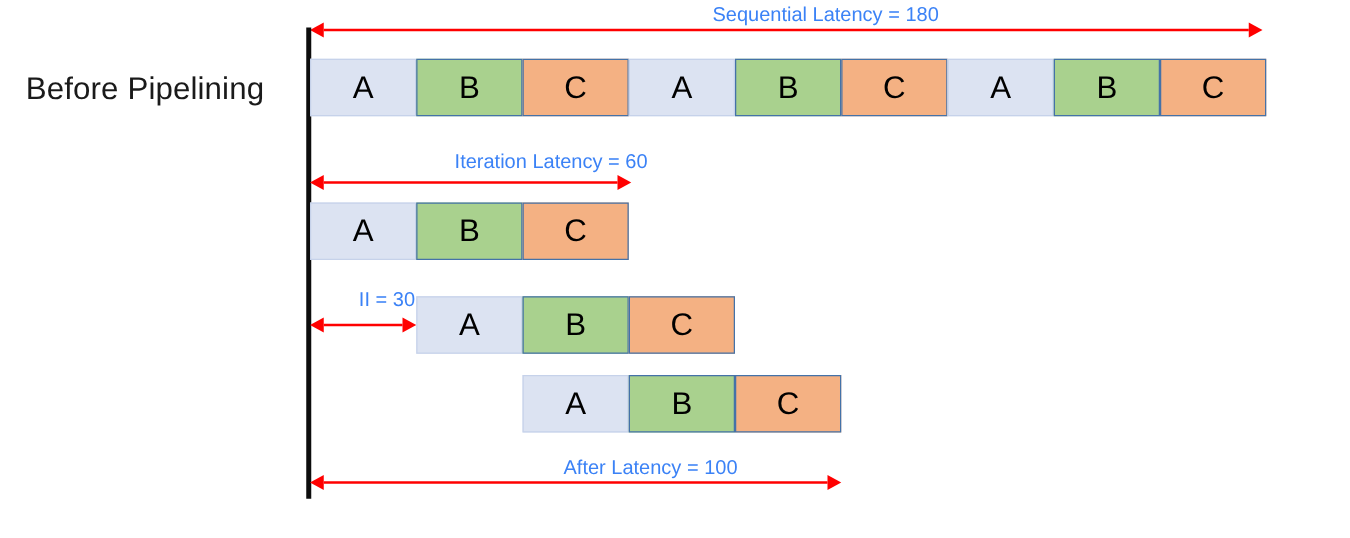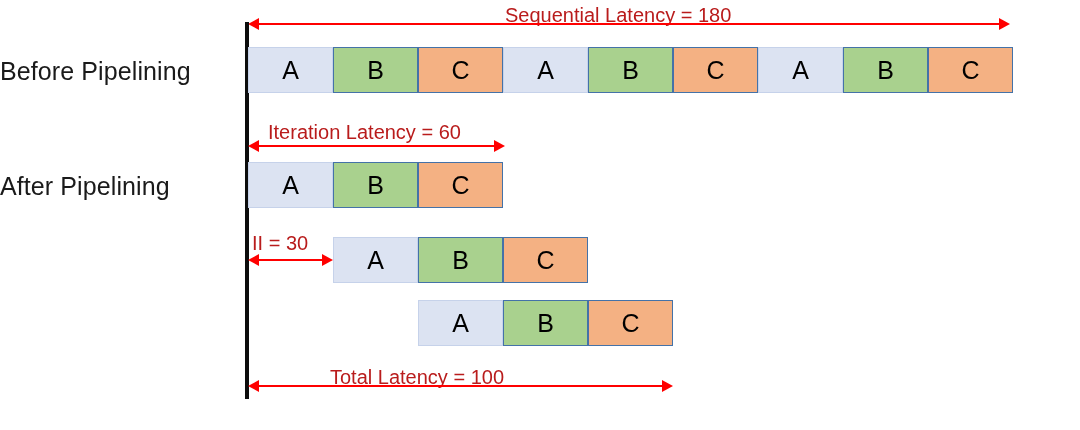--- a/index.html
+++ b/index.html
@@ -7,21 +7,21 @@
     width:1080px;height:430px;
     background:#ffffff;
     font-family:"Liberation Sans","DejaVu Sans",sans-serif;
     overflow:hidden;
   }
   #stage{position:relative;width:1080px;height:430px;}
 
   
   .row-label{
     position:absolute;
-    text-align:left;
+    text-align:center;
     font-size:25px;
     color:#1a1a1a;
     white-space:nowrap;
     letter-spacing:0.1px;
   }
 
   
   .axis{
     position:absolute;
     background:#0d0d0d;
@@ -51,24 +51,24 @@
     width:0;height:0;
     border-top:6px solid transparent;
     border-bottom:6px solid transparent;
     top:-5px;
   }
   .head.left{border-right:11px solid #ff0000;left:-11px;}
   .head.right{border-left:11px solid #ff0000;right:-11px;}
 
   .ann{
     position:absolute;
-    font-size:20px;
-    color:#b91c1c;
+    font-size:16px;
+    color:#3b82f6;
     white-space:nowrap;
-    text-align:left;
+    text-align:right;
   }
 </style>
 </head>
 <body>
 
 <div id="stage">
 
   <div class="ann" style="left:505px;top:4px;width:246px;">Sequential Latency = 180</div>
 
   <div class="arrow" style="left:259px;top:23px;width:740px;">
@@ -92,21 +92,20 @@
     <div class="blk c" style="width:85px;">C</div>
   </div>
 
   <div class="ann" style="left:268px;top:121px;width:250px;">Iteration Latency = 60</div>
 
   <div class="arrow" style="left:259px;top:145px;width:235px;">
     <span class="head left"></span>
     <span class="head right"></span>
   </div>
 
-  <div class="row-label" style="left:0px;top:172px;width:232px;">After Pipelining</div>
 
   <div class="blockrow" style="left:248px;top:162px;width:255px;height:46px;">
     <div class="blk a" style="width:85px;">A</div>
     <div class="blk b" style="width:85px;">B</div>
     <div class="blk c" style="width:85px;">C</div>
   </div>
 
   <div class="ann" style="left:252px;top:232px;width:80px;">II = 30</div>
 
   <div class="arrow" style="left:259px;top:259px;width:63px;">
@@ -119,20 +118,20 @@
     <div class="blk b" style="width:85px;">B</div>
     <div class="blk c" style="width:85px;">C</div>
   </div>
 
   <div class="blockrow" style="left:418px;top:300px;width:255px;height:46px;">
     <div class="blk a" style="width:85px;">A</div>
     <div class="blk b" style="width:85px;">B</div>
     <div class="blk c" style="width:85px;">C</div>
   </div>
 
-  <div class="ann" style="left:330px;top:366px;width:260px;">Total Latency = 100</div>
+  <div class="ann" style="left:330px;top:366px;width:260px;">After Latency = 100</div>
 
   <div class="arrow" style="left:259px;top:385px;width:403px;">
     <span class="head left"></span>
     <span class="head right"></span>
   </div>
 
 </div>
 
 </body></html>

